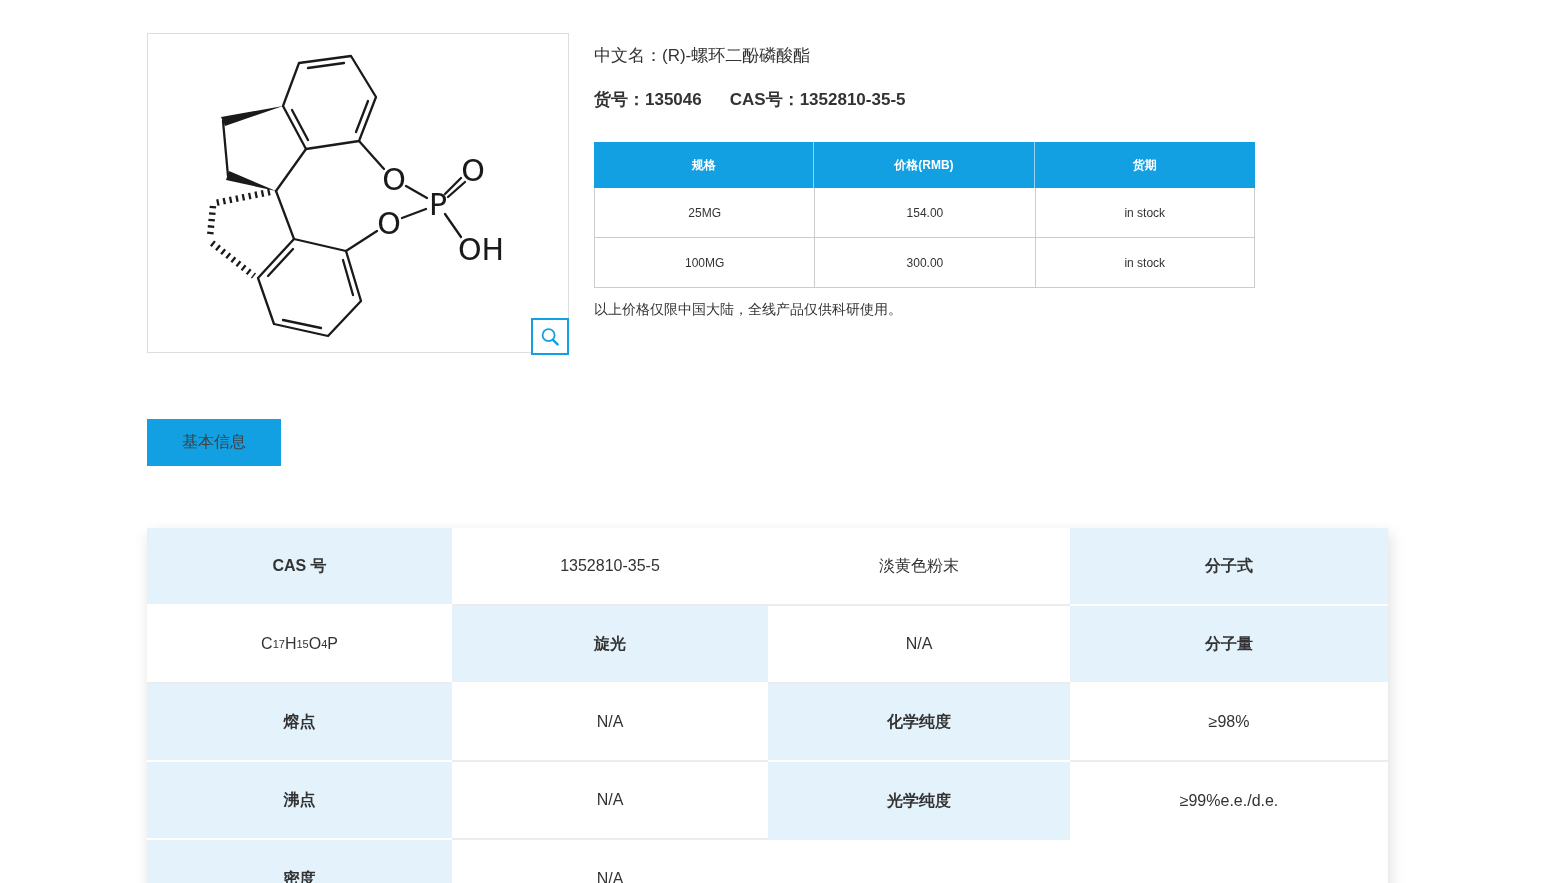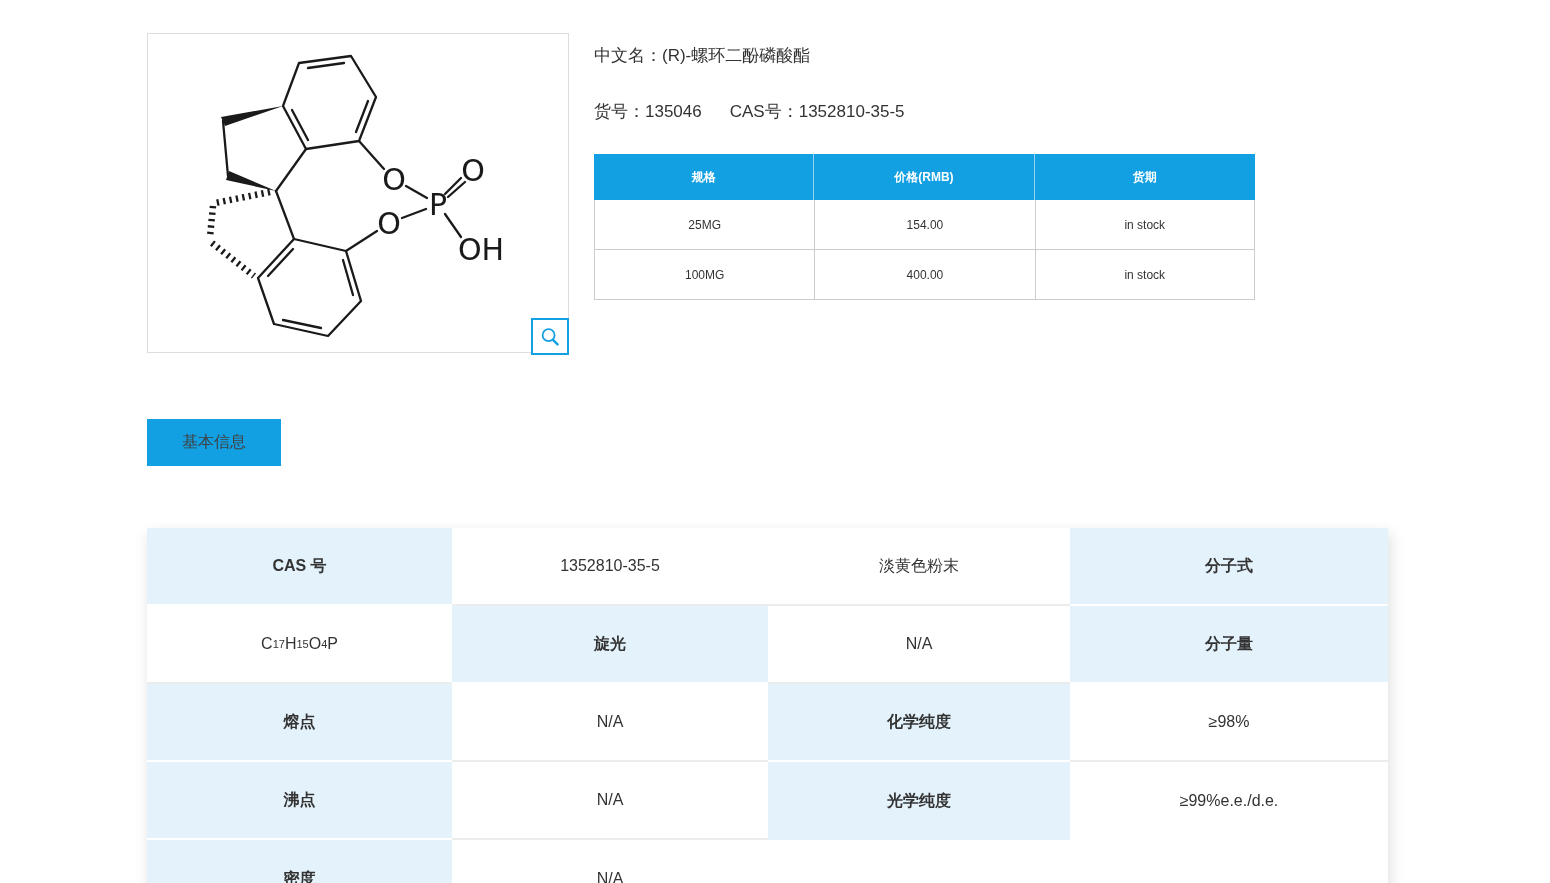--- a/index.html
+++ b/index.html
@@ -24,21 +24,21 @@
   }
   .zoom-btn{
     position:absolute;right:-1px;bottom:-3px;width:38px;height:37px;
     background:#fff;border:2px solid var(--accent);
     display:flex;align-items:center;justify-content:center;cursor:pointer;padding:0;
   }
 
   
   .product-info{position:absolute;left:594px;top:44px;width:661px;}
   .p-line{font-size:17px;line-height:24px;margin:0;}
-  .p-line2{margin-top:32px;}
+  .p-line2{margin-top:20px;font-weight:bold;}
   .gap-left{margin-left:28px;}
 
   
   .price-table{margin-top:30px;width:661px;}
   .pt-row{display:flex;}
   .pt-cell{
     width:220.3px;display:flex;align-items:center;justify-content:center;
     font-size:12px;
   }
   .pt-head .pt-cell{
@@ -141,24 +141,25 @@
       <div class="pt-cell">价格(RMB)</div>
       <div class="pt-cell">货期</div>
     </div>
     <div class="pt-row pt-body">
       <div class="pt-cell">25MG</div>
       <div class="pt-cell">154.00</div>
       <div class="pt-cell">in stock</div>
     </div>
     <div class="pt-row pt-body">
       <div class="pt-cell">100MG</div>
-      <div class="pt-cell">400.00</div>
+      <div class="pt-cell">300.00</div>
       <div class="pt-cell">in stock</div>
     </div>
   </div>
+  <p class="price-note">以上价格仅限中国大陆，全线产品仅供科研使用。</p>
 </div>
 
 <button class="tab-basic">基本信息</button>
 
 <div class="info-table">
 
   <div class="it-cell label">CAS 号</div>
   <div class="it-cell">1352810-35-5</div>
   <div class="it-cell">淡黄色粉末</div>
 

